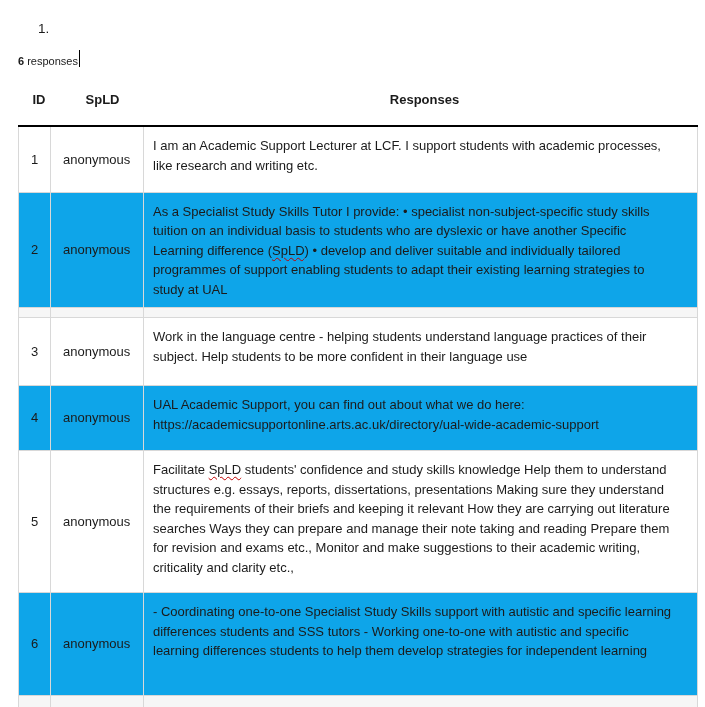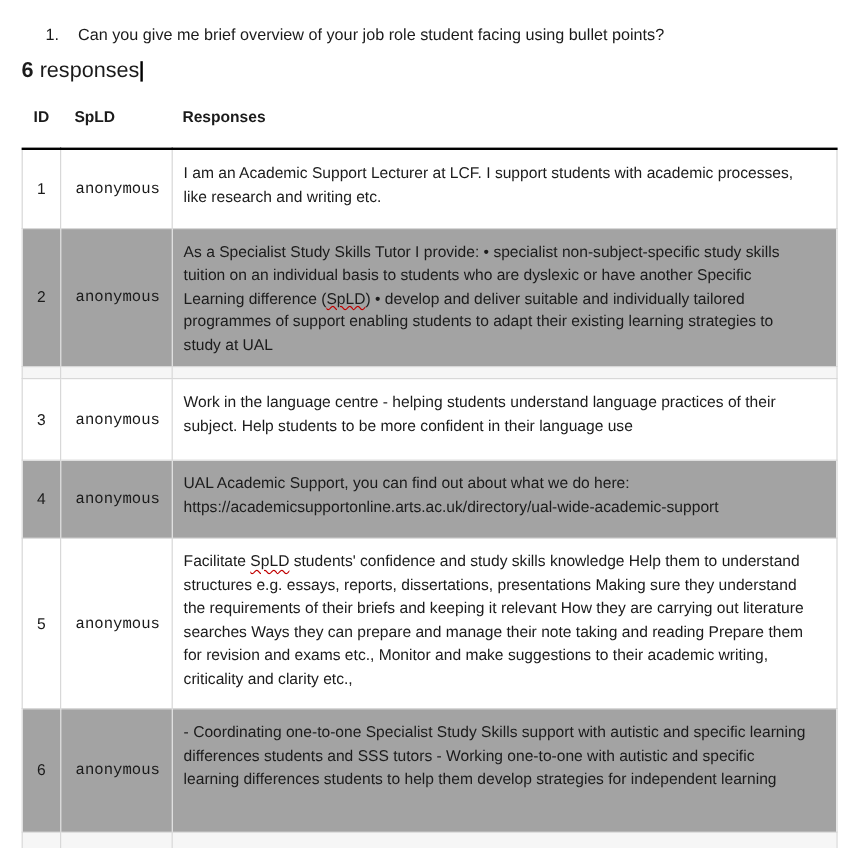--- a/index.html
+++ b/index.html
@@ -19,21 +19,21 @@
     margin-left: 38px;
     font-size: 13.5px;
     line-height: 17px;
     display: flex;
   }
   .q-num { width: 27px; flex: 0 0 27px; }
 
   
   .responses-line {
     margin: 13px 0 0 18px;
-    font-size: 18px;
+    font-size: 11px;
     line-height: 17px;
   }
   .resp-count { font-weight: bold; }
   .caret {
     display: inline-block;
     width: 1.5px;
     height: 17px;
     background: #000;
     vertical-align: text-bottom;
     margin-left: 1px;
@@ -41,43 +41,44 @@
 
   
   .table-head {
     margin: 21px 0 0 18px;
     width: 679px;
     display: grid;
     grid-template-columns: 32px 93px 1fr;
     font-weight: bold;
     font-size: 13px;
     line-height: 17px;
+    text-align: center;
   }
   .th-id { padding-left: 10px; }
   .th-name { padding-left: 12px; }
   .th-resp { padding-left: 9px; }
 
   
   table.responses {
     margin: 17px 0 0 18px;
     width: 679px;
     border-collapse: collapse;
     border-top: 2px solid #000000;
     table-layout: fixed;
     font-size: 13px;
   }
   td {
     border: 1px solid #d8d8d8;
     box-sizing: border-box;
     line-height: 19.5px;
     overflow: hidden;
   }
-  tr.shaded td { background: #a3a3a3; margin-top: 13px; }
+  tr.shaded td { background: #0ea5e9; margin-top: 13px; }
   td.c-id   { text-align: center; vertical-align: middle; }
-  td.c-name { padding-left: 12px; vertical-align: middle; font-family: Liberation Mono, monospace; }
+  td.c-name { padding-left: 12px; vertical-align: middle; }
   td.c-resp { padding: 9px 24px 8px 9px; vertical-align: top; }
 
   .r0 td { height: 66px; }
   .r1 td { height: 113px; }
   .r2 td { height: 68px; margin-top: 46px; }
   .r3 td { height: 65px; }
   .r4 td { height: 142px; }
   .r5 td { height: 103px; }
   tr.spacer-row td   { height: 10px; padding: 0; background: #f6f6f6; }
   tr.bottom-strip td { height: 20px; padding: 0; background: #f6f6f6; }
@@ -90,21 +91,20 @@
     text-underline-offset: 2px;
   }
 </style>
 </head>
 <body>
 
 <div class="doc">
 
   <div class="question">
     <span class="q-num">1.</span>
-    <span class="q-text">Can you give me brief overview of your job role student facing using bullet points?</span>
   </div>
 
   <div class="responses-line">
     <span class="resp-count">6</span><span> </span><span>responses</span><span class="caret"></span>
   </div>
 
   <div class="table-head">
     <div class="th-id">ID</div>
     <div class="th-name">SpLD</div>
     <div class="th-resp">Responses</div>

